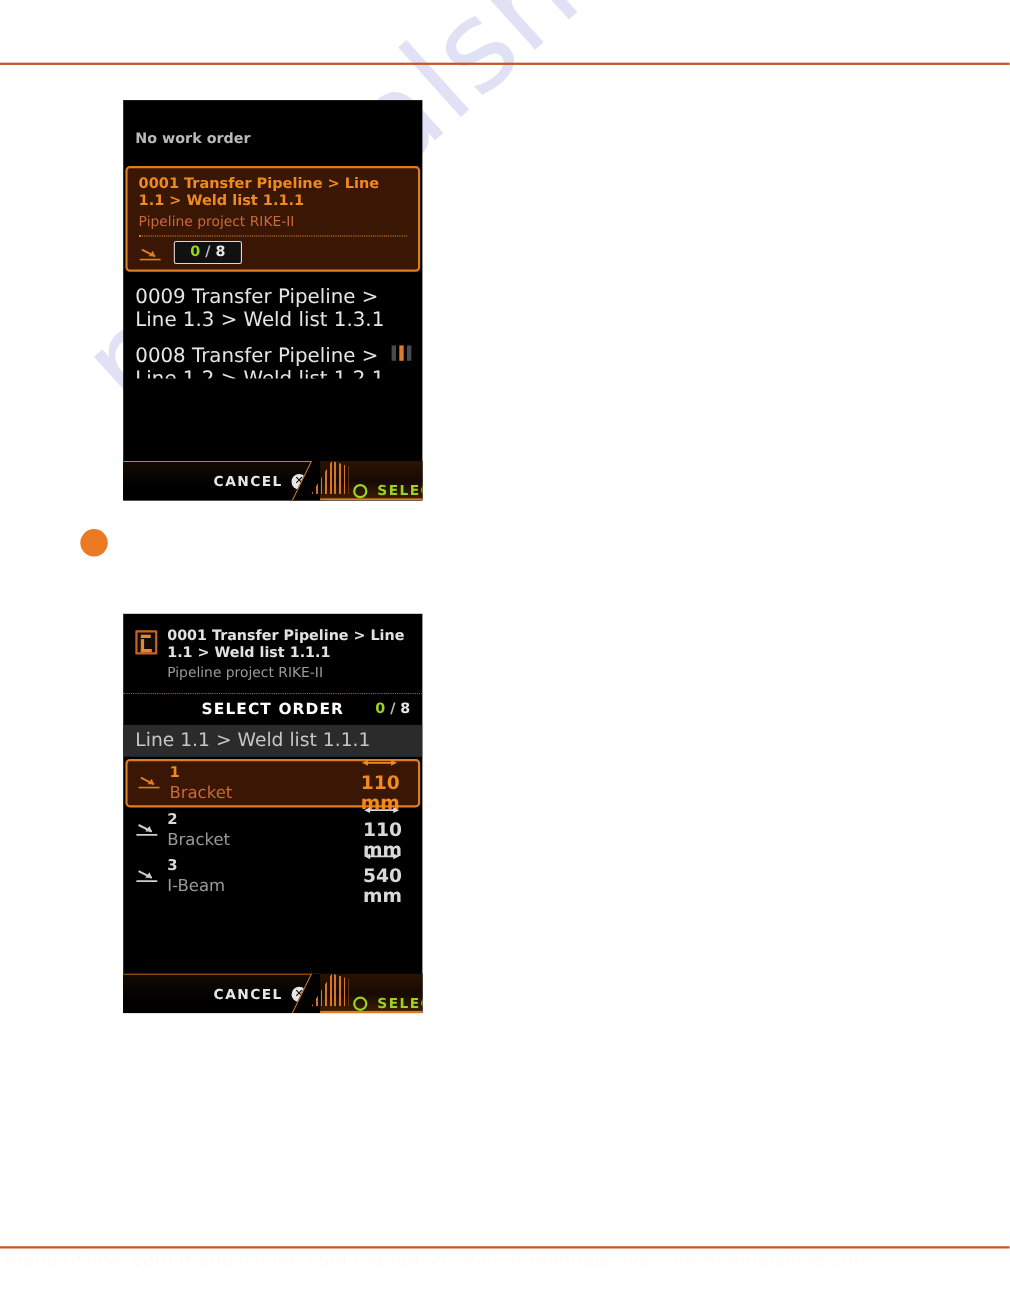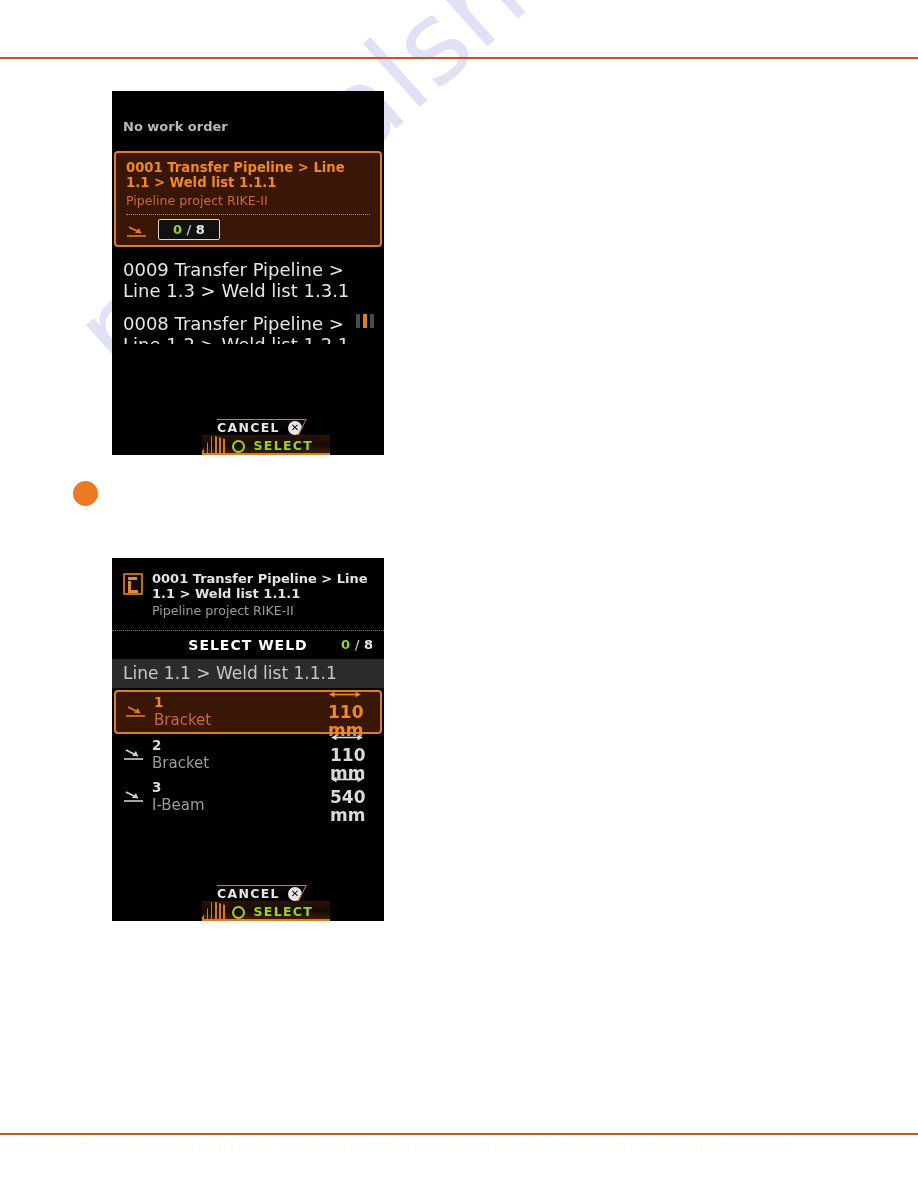--- a/index.html
+++ b/index.html
@@ -215,21 +215,20 @@
   .action-bar {
     position: absolute;
     left: 0;
     bottom: 0;
     width: 307px;
     height: 36px;
     background: #000000;
     display: flex;
     align-items: center;
     overflow: hidden;
-    flex-direction: column;
   }
   .ab-left {
     flex: 1;
     display: flex;
     align-items: center;
     justify-content: flex-end;
     padding-right: 12px;
     height: 100%;
     border-top: 1.5px solid #e07c20;
     box-sizing: border-box;
@@ -473,21 +472,21 @@
     <div class="wh-text">
       <div class="wh-path">0001 Transfer Pipeline &gt; Line 1.1 &gt; Weld list 1.1.1</div>
       <div class="wh-proj">Pipeline project RIKE-II</div>
     </div>
   </div>
 
 
   <div class="dotted-sep"></div>
 
   <div class="sw-bar">
-    <span class="sw-title">SELECT WELD</span>
+    <span class="sw-title">SELECT ORDER</span>
     <span class="sw-count">
       <span class="count-done">0</span>
       <span class="count-sep">/</span>
       <span class="count-tot">8</span>
     </span>
   </div>
 
   <div class="crumb-bar">Line 1.1 &gt; Weld list 1.1.1</div>
 
   <div class="weld-list">

